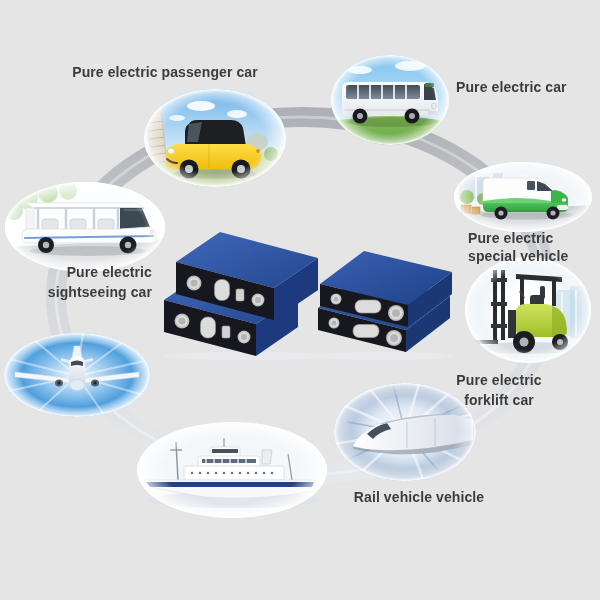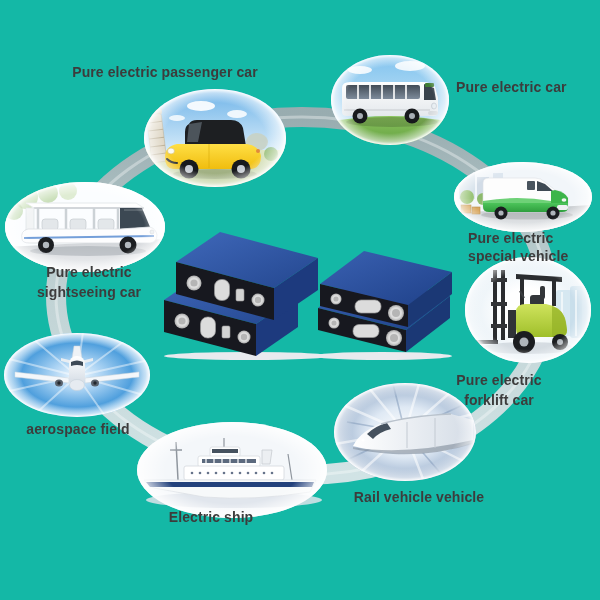--- a/index.html
+++ b/index.html
@@ -1,36 +1,36 @@
 <!DOCTYPE html>
 <html><head>
 <meta charset="utf-8">
 <style>
   html,body{margin:0;padding:0;background:#ffffff;}
   .canvas{
-    position:relative;width:600px;height:600px;background:#14b8a6;overflow:hidden;
+    position:relative;width:600px;height:600px;background:#e5e5e5;overflow:hidden;
     font-family:"Liberation Sans", sans-serif;
   }
   .canvas svg{display:block;}
   .ribbon{position:absolute;left:0;top:0;z-index:0;}
   .bubble{position:absolute;z-index:1;}
   .battery{position:absolute;left:160px;top:208px;z-index:2;}
   .label{
     position:absolute;z-index:3;font-size:14px;font-weight:bold;color:#3c3c3c;
     line-height:1.45;letter-spacing:0.1px;
   }
   .label.tight{line-height:1.25;}
   .lbl-passenger{left:58px;top:64px;width:214px;text-align:center;}
   .lbl-bus{left:456px;top:79px;width:130px;text-align:left;}
   .lbl-van{left:468px;top:230px;width:112px;text-align:left;}
   .lbl-forklift{left:436px;top:370px;width:126px;text-align:center;}
   .lbl-rail{left:345px;top:489px;width:148px;text-align:center;}
   .lbl-ship{left:150px;top:509px;width:122px;text-align:center;}
   .lbl-aero{left:15px;top:421px;width:126px;text-align:center;}
-  .lbl-sight{left:26px;top:262px;width:126px;text-align:center;}
+  .lbl-sight{left:26px;top:262px;width:126px;text-align:right;}
   .pos-pc{left:143px;top:88px;}
   .pos-bu{left:330px;top:54px;}
   .pos-vn{left:453px;top:161px;}
   .pos-fk{left:464px;top:256px;}
   .pos-tr{left:333px;top:382px;}
   .pos-sp{left:134px;top:420px;}
   .pos-ae{left:3px;top:332px;}
   .pos-sg{left:4px;top:181px;}
 </style>
 </head>
@@ -499,17 +499,15 @@
       <circle cx="98" cy="92" r="6.5" fill="url(#bt-term)"></circle>
         <circle cx="98" cy="92" r="3.2" fill="#b5b5b5"></circle>
     </g>
   </svg>
 
   <div class="label tight lbl-passenger">Pure electric passenger car</div>
   <div class="label tight lbl-van">Pure electric special vehicle</div>
   <div class="label tight lbl-bus">Pure electric car</div>
   <div class="label lbl-forklift">Pure electric forklift car</div>
   <div class="label tight lbl-rail">Rail vehicle vehicle</div>
-  <div class="label tight lbl-ship">Electric ship</div>
-  <div class="label tight lbl-aero">aerospace field</div>
   <div class="label lbl-sight">Pure electric sightseeing car</div>
 
 </div>
 
 </body></html>

